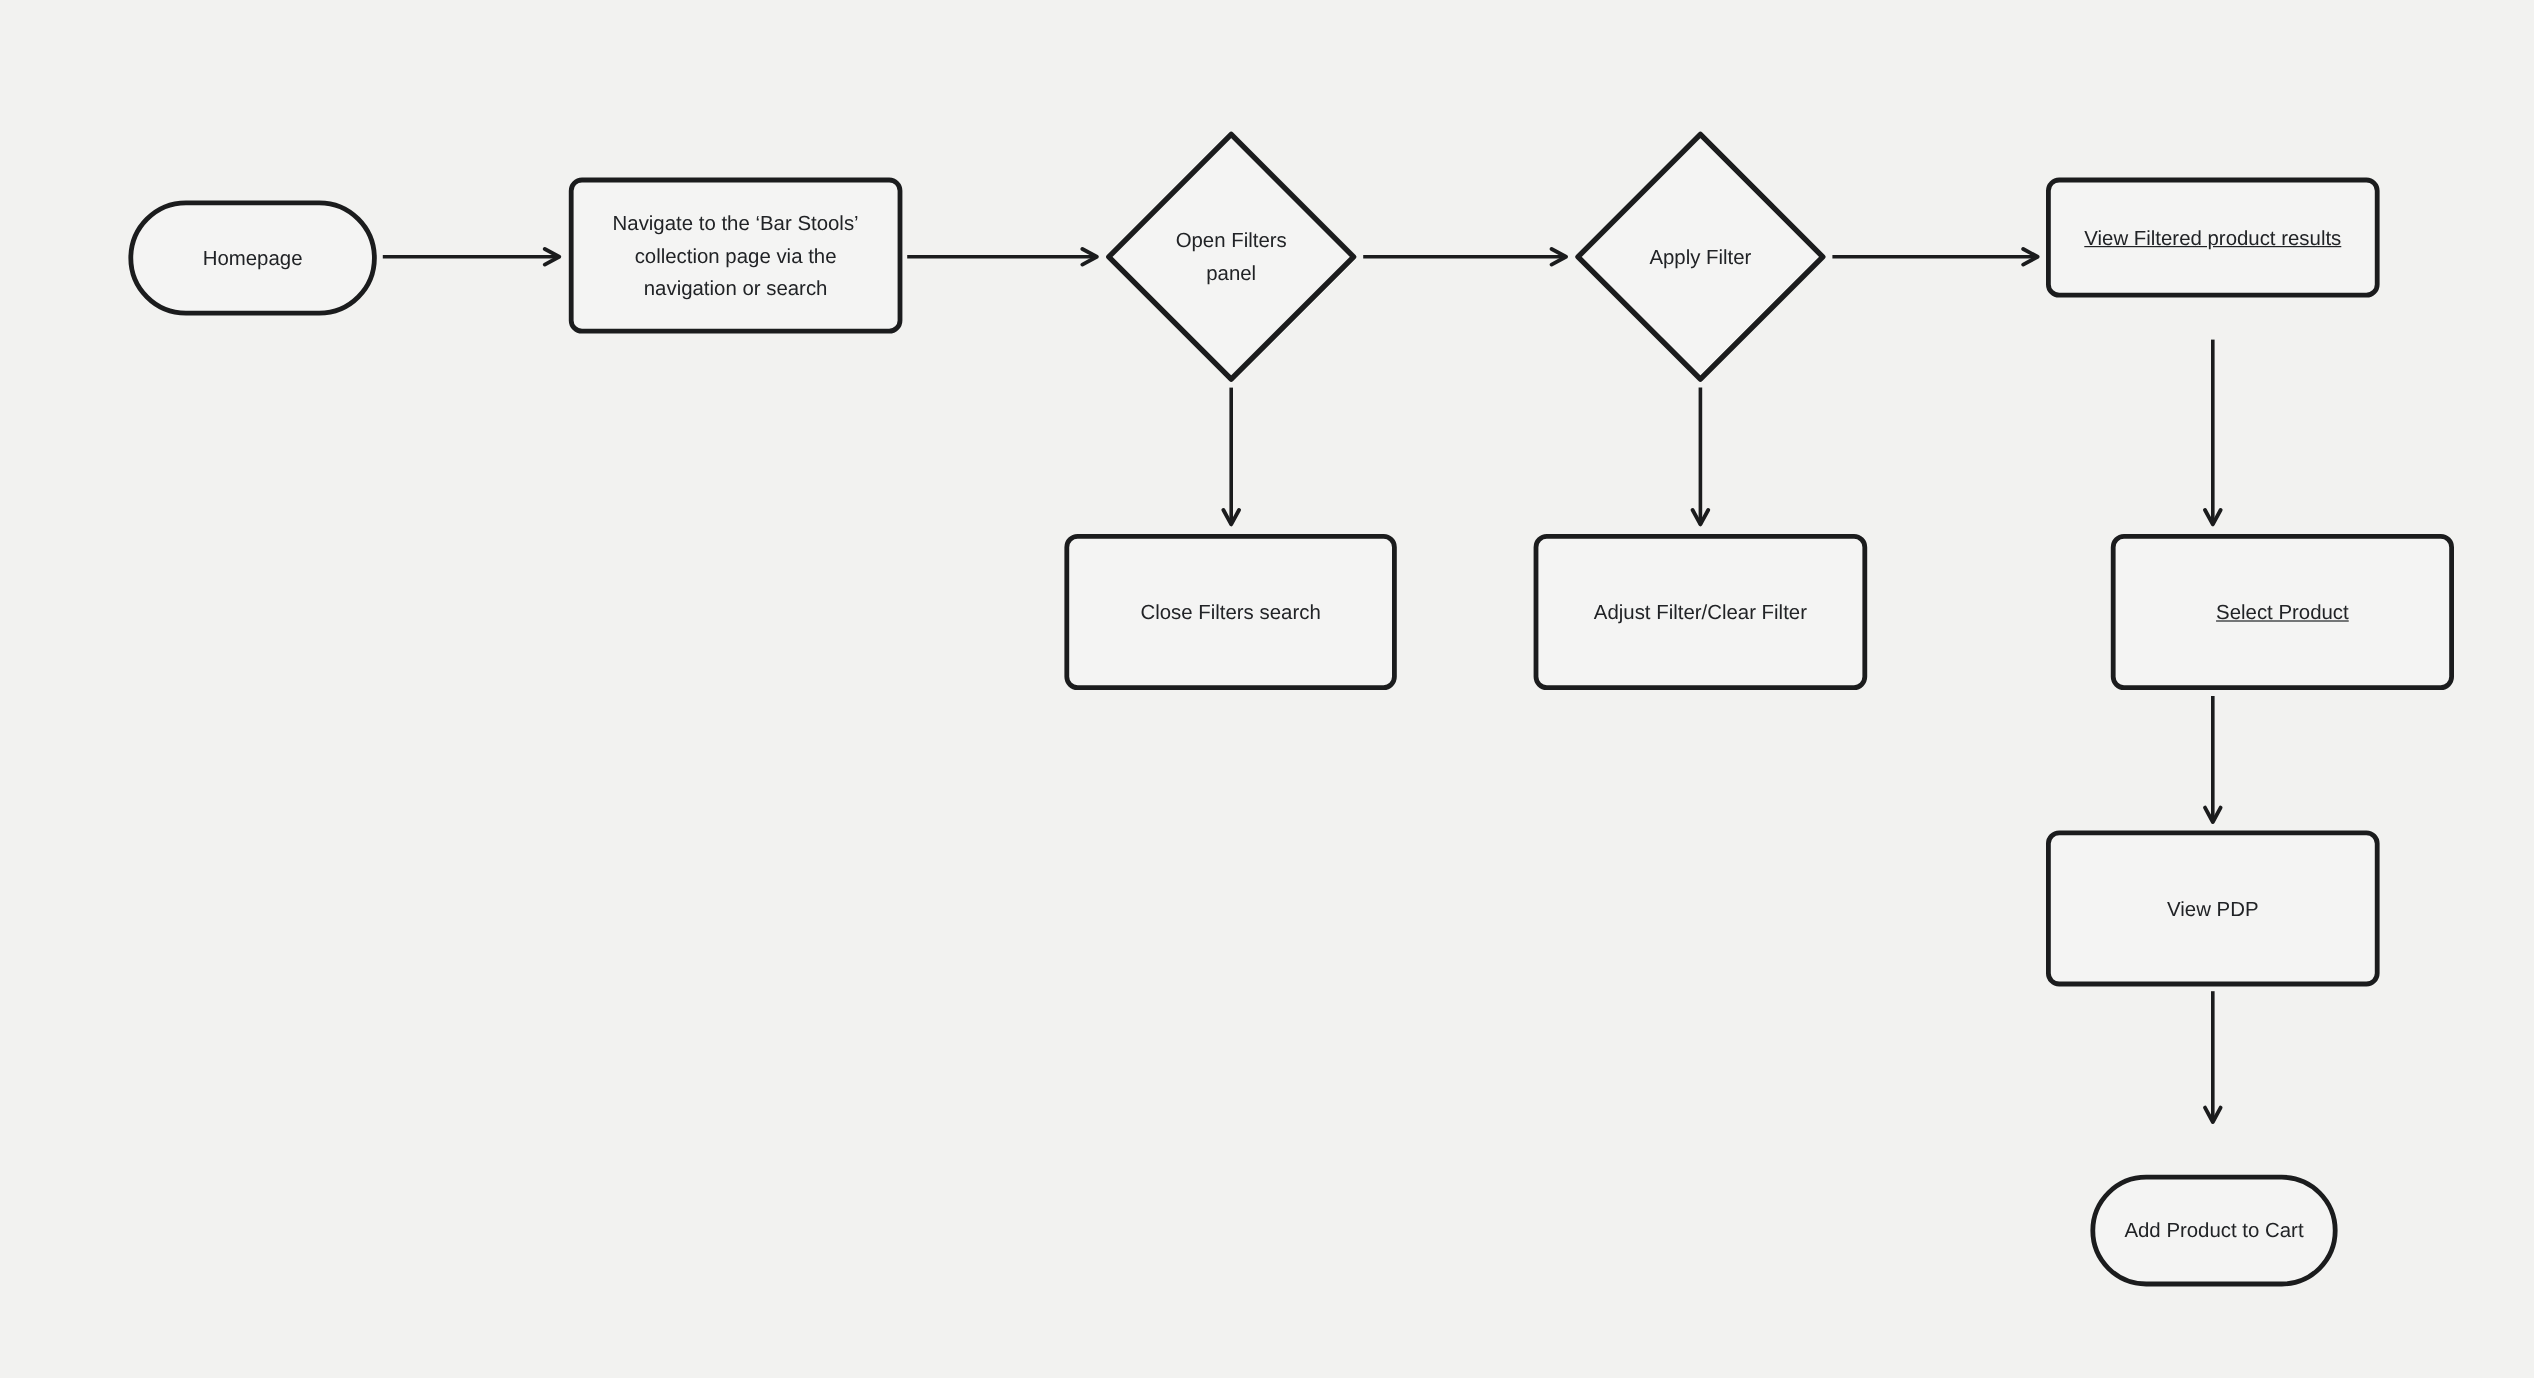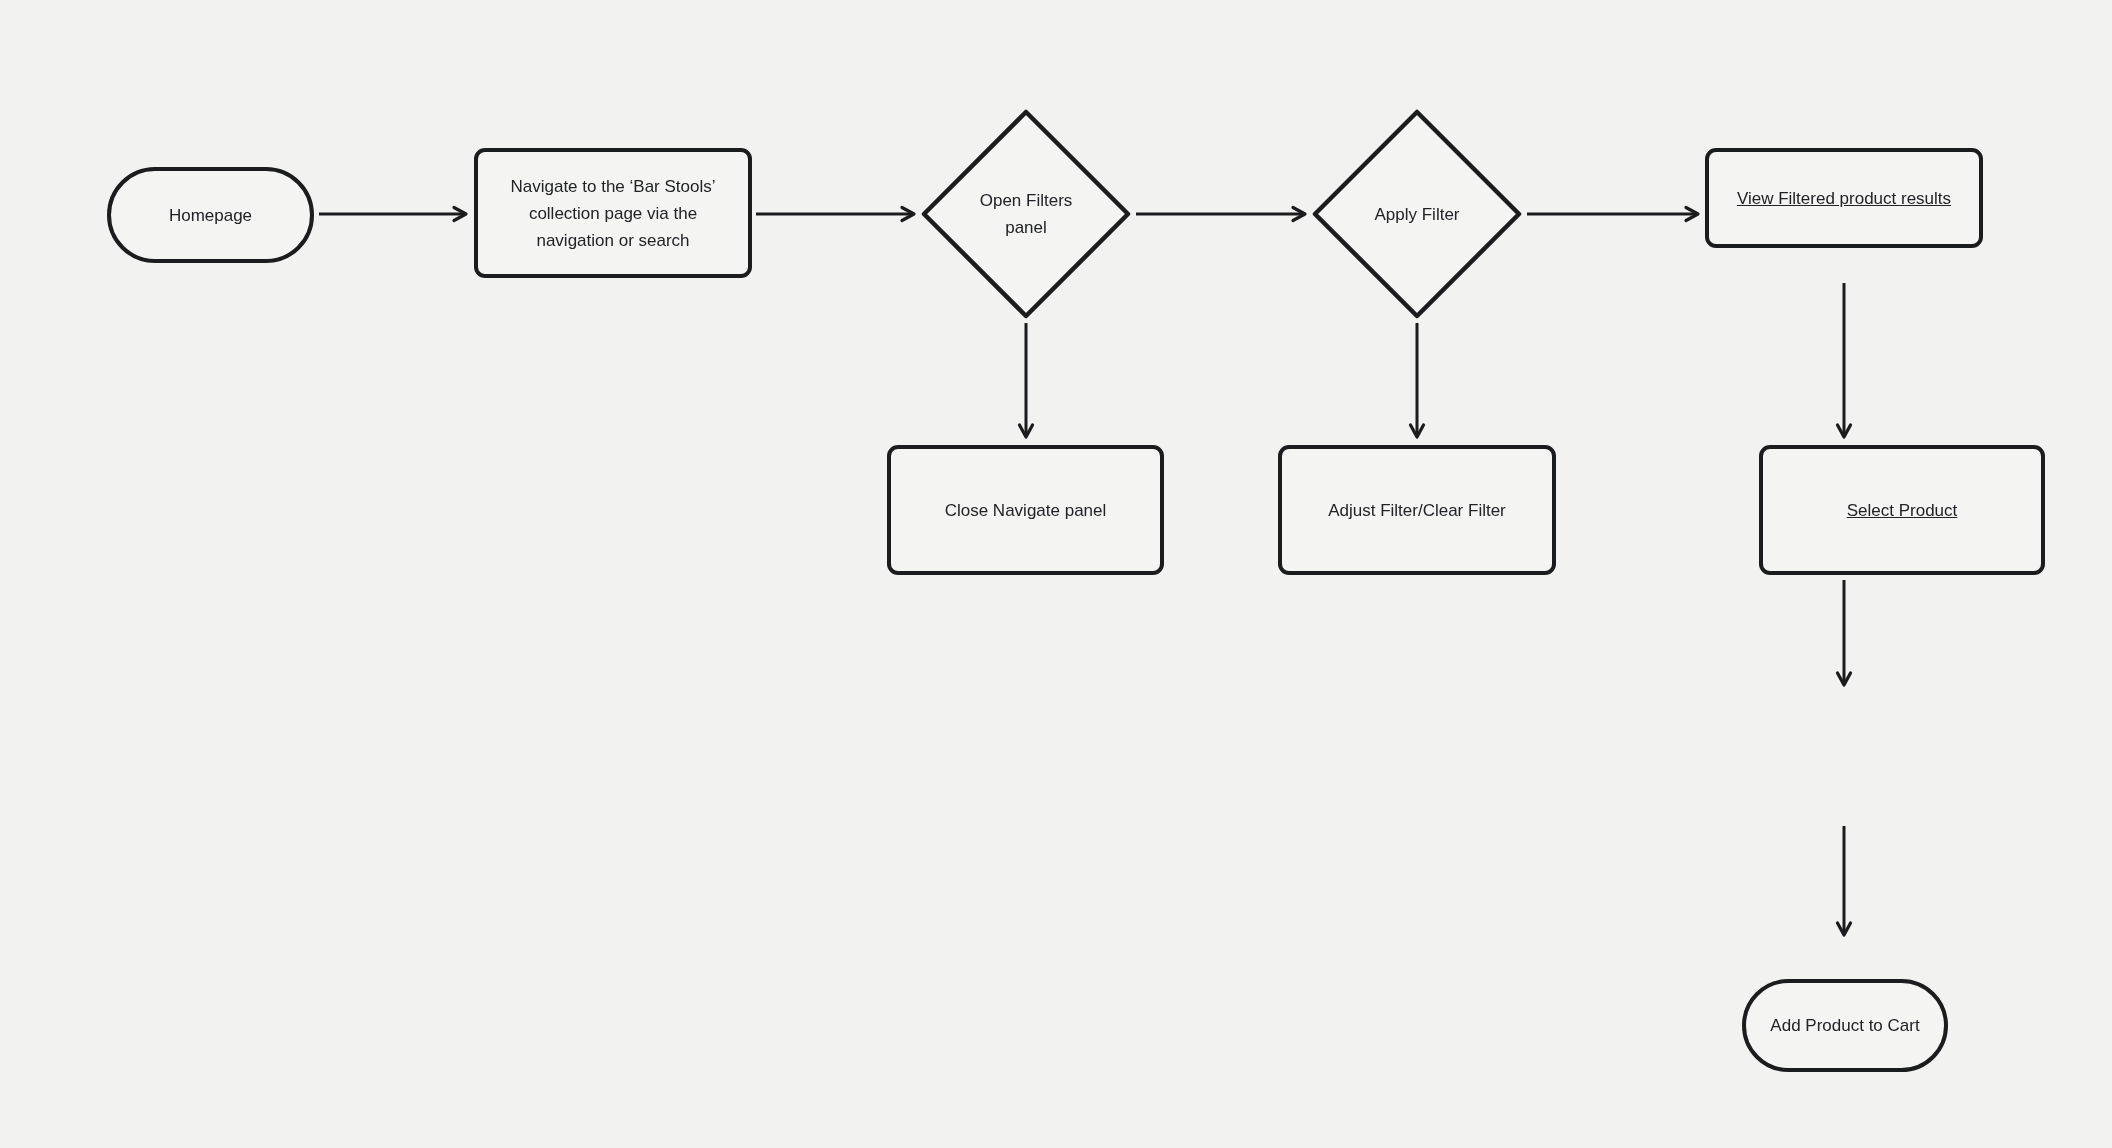--- a/index.html
+++ b/index.html
@@ -81,29 +81,32 @@
       <polygon class="diamond-shape" points="106,4 208,106 106,208 4,106"></polygon>
     </svg>
     <span class="label label-diamond">Apply Filter</span>
   </div>
 
   <div class="node process" style="left:1705px;top:148px;width:278px;height:100px;text-decoration:underline;">
     <span class="label">View Filtered product results</span>
   </div>
 
   <div class="node process" style="left:887px;top:445px;width:277px;height:130px;">
-    <span class="label">Close Navigate panel</span>
+    <span class="label">Close Filters search</span>
   </div>
 
   <div class="node process" style="left:1278px;top:445px;width:278px;height:130px;">
     <span class="label">Adjust Filter/Clear Filter</span>
   </div>
 
   <div class="node process" style="left:1759px;top:445px;width:286px;height:130px;text-decoration:underline;">
     <span class="label">Select Product</span>
   </div>
 
+  <div class="node process" style="left:1705px;top:692px;width:278px;height:130px;">
+    <span class="label">View PDP</span>
+  </div>
 
   <div class="node terminator" style="left:1742px;top:943px;width:206px;height:93px;margin-top:36px;">
     <span class="label">Add Product to Cart</span>
   </div>
 
 </div>
 
 </body></html>

